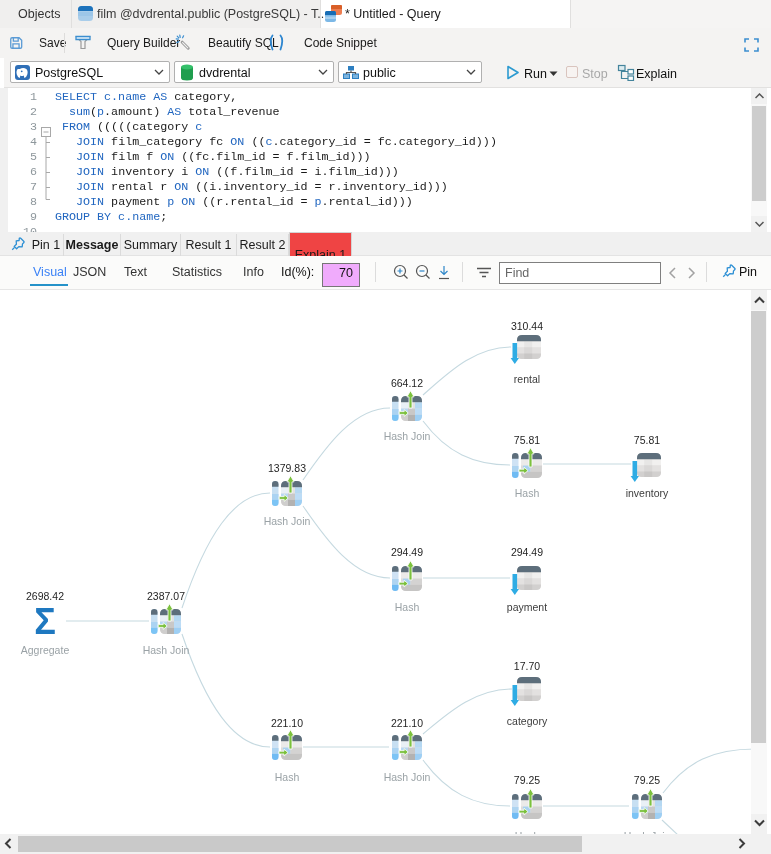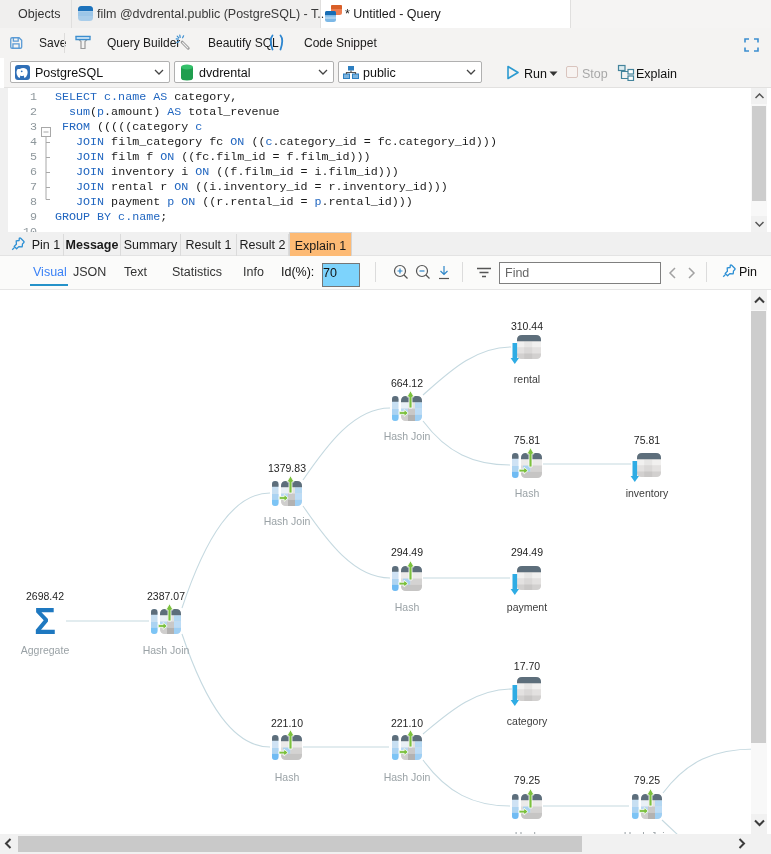--- a/index.html
+++ b/index.html
@@ -28,21 +28,21 @@
 
 #editor { left:0; top:88px; width:771px; height:144px; background:#fff; overflow:hidden; }
 #editor .lstrip { position:absolute; left:0; top:0; width:8px; height:144px; background:#f0f0f0; }
 #gutter { position:absolute; left:0; top:2px; width:37px; text-align:right; font-family:"Liberation Mono",monospace; font-size:11.7px; line-height:15px; color:#8e979c; }
 #code { position:absolute; left:55px; top:2px; font-family:"Liberation Mono",monospace; font-size:11.7px; line-height:15px; color:#1a1a1a; white-space:pre; }
 #code .k { color:#2166c0; }
 
 
 #rtabs { left:0; top:232px; width:771px; height:24px; background:#f0f0f0; border-bottom:1px solid #e3e3e3;}
 #rtabs .rt { position:absolute; top:2px; height:22px; font-size:12.5px; color:#1a1a1a; text-align:center; border-right:1px solid #dbdbdb; padding-top:4px; }
-#rtabs #active { top:0px; height:25px; background:#fdba74; border:1px solid #d4d4d4; border-bottom:none; padding-top:6px; }
+#rtabs #active { top:0px; height:25px; background:#ef4444; border:1px solid #d4d4d4; border-bottom:none; padding-top:15px; }
 
 
 #ctrl { left:0; top:256px; width:771px; height:34px; background:#fbfbfa; border-bottom:1px solid #e6e6e6; }
 #ctrl .c { position:absolute; top:9px; font-size:12.5px; color:#333; }
 #ctrl .vsep { position:absolute; top:6px; width:1px; height:20px; background:#dcdcdc; }
 
 
 #canvas { left:0; top:290px; width:771px; height:544px; background:#fff; }
 
 
@@ -213,21 +213,21 @@
 </div>
 
 <div class="abs" id="ctrl">
   <div class="c" style="left:33px;color:#3b82f6">Visual</div>
   <div style="position:absolute;left:30px;top:28px;width:38px;height:2px;background:#2592c9"></div>
   <div class="c" style="left:73px">JSON</div>
   <div class="c" style="left:124px">Text</div>
   <div class="c" style="left:172px">Statistics</div>
   <div class="c" style="left:243px">Info</div>
   <div class="c" style="left:281px;color:#111">Id(%):</div>
-  <div style="position:absolute;left:322px;top:7px;width:38px;height:24px;border:1px solid #767676;background:#7dd3fc;font-size:12.5px;color:#111;padding:2px 0 0 0">70</div>
+  <div style="position:absolute;left:322px;top:7px;width:38px;height:24px;border:1px solid #767676;background:#f0abfc;font-size:12.5px;color:#111;padding:2px 0 0 16px">70</div>
   <div class="vsep" style="left:375px"></div>
   <svg style="position:absolute;left:393px;top:8px" width="62" height="17" viewBox="0 0 62 17" fill="none" stroke="#555" stroke-width="1.2">
     <circle cx="7" cy="7" r="5.5"></circle>
       <path d="M11 11 l3.5 3.5"></path>
       <path d="M4.5 7 h5 M7 4.5 v5" stroke="#2e86c8"></path>
     <circle cx="29" cy="7" r="5.5"></circle>
       <path d="M33 11 l3.5 3.5"></path>
       <path d="M26.5 7 h5" stroke="#2e86c8"></path>
     <path d="M51 2 v8 M47.5 7 l3.5 3.5 3.5-3.5" stroke="#2e86c8"></path>
       <path d="M46 14.5 h10"></path>

